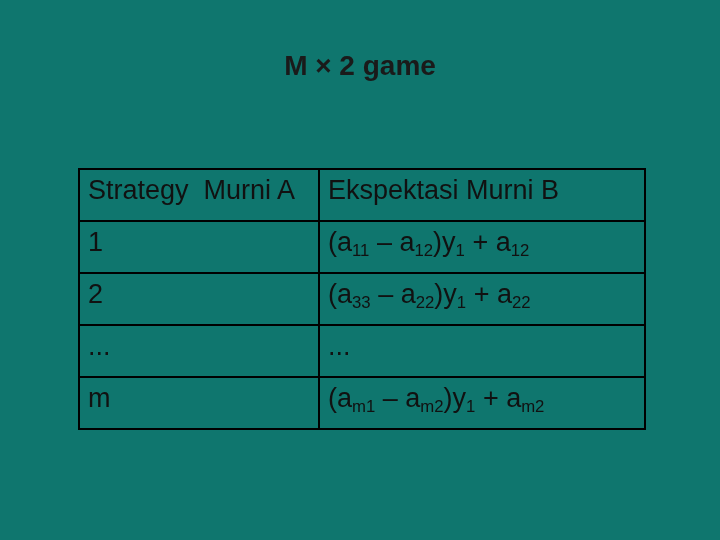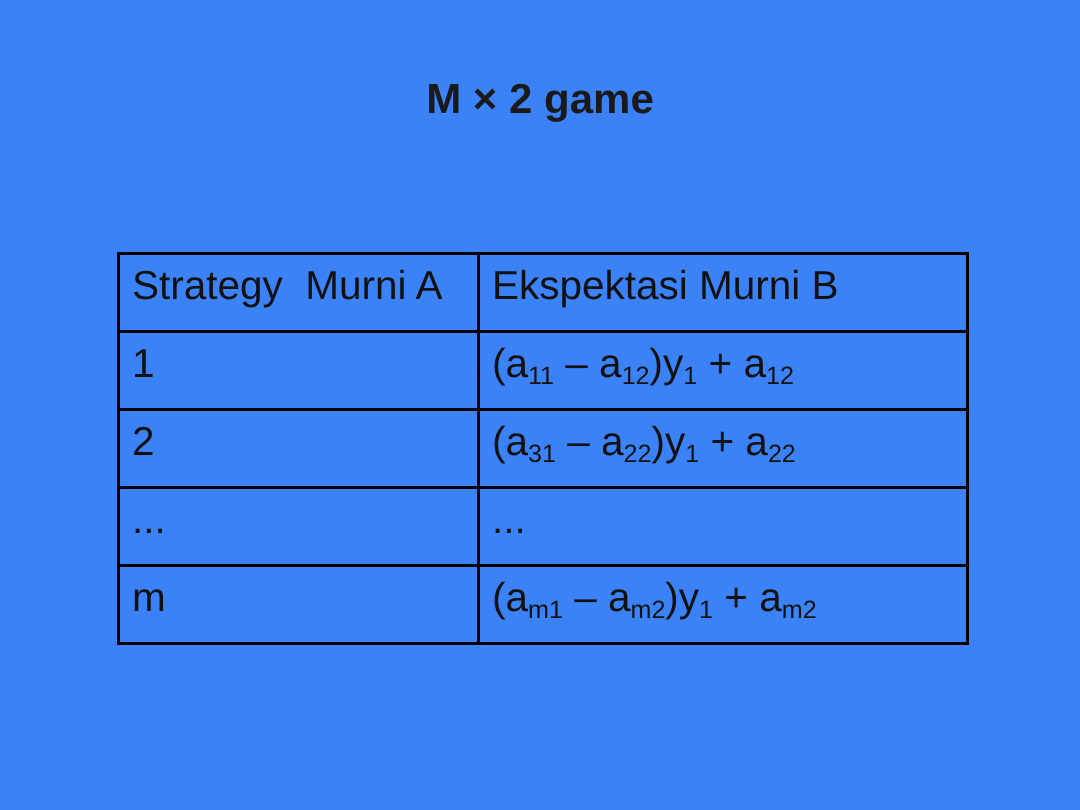--- a/index.html
+++ b/index.html
@@ -11,21 +11,21 @@
     height: 540px;
     background: #ffffff;
     font-family: "Liberation Sans", sans-serif;
     color: #000000;
     overflow: hidden;
   }
   .slide {
     position: relative;
     width: 720px;
     height: 540px;
-    background: #3b82f6;
+    background: #0f766e;
   }
   .slide-title {
     position: absolute;
     top: 50px;
     left: 0;
     width: 100%;
     text-align: center;
     font-size: 28px;
     font-weight: bold;
     color: #1a1a1a;
@@ -82,21 +82,21 @@
         <th>Ekspektasi Murni B</th>
       </tr>
     </thead>
     <tbody>
       <tr>
         <td>1</td>
         <td><span>(a</span><sub>11</sub><span> – a</span><sub>12</sub><span>)y</span><sub>1</sub><span> + a</span><sub>12</sub></td>
       </tr>
       <tr>
         <td>2</td>
-        <td><span>(a</span><sub>31</sub><span> – a</span><sub>22</sub><span>)y</span><sub>1</sub><span> + a</span><sub>22</sub></td>
+        <td><span>(a</span><sub>33</sub><span> – a</span><sub>22</sub><span>)y</span><sub>1</sub><span> + a</span><sub>22</sub></td>
       </tr>
       <tr>
         <td>...</td>
         <td><span>...</span></td>
       </tr>
       <tr>
         <td>m</td>
         <td><span>(a</span><sub>m1</sub><span> – a</span><sub>m2</sub><span>)y</span><sub>1</sub><span> + a</span><sub>m2</sub></td>
       </tr>
     </tbody>

